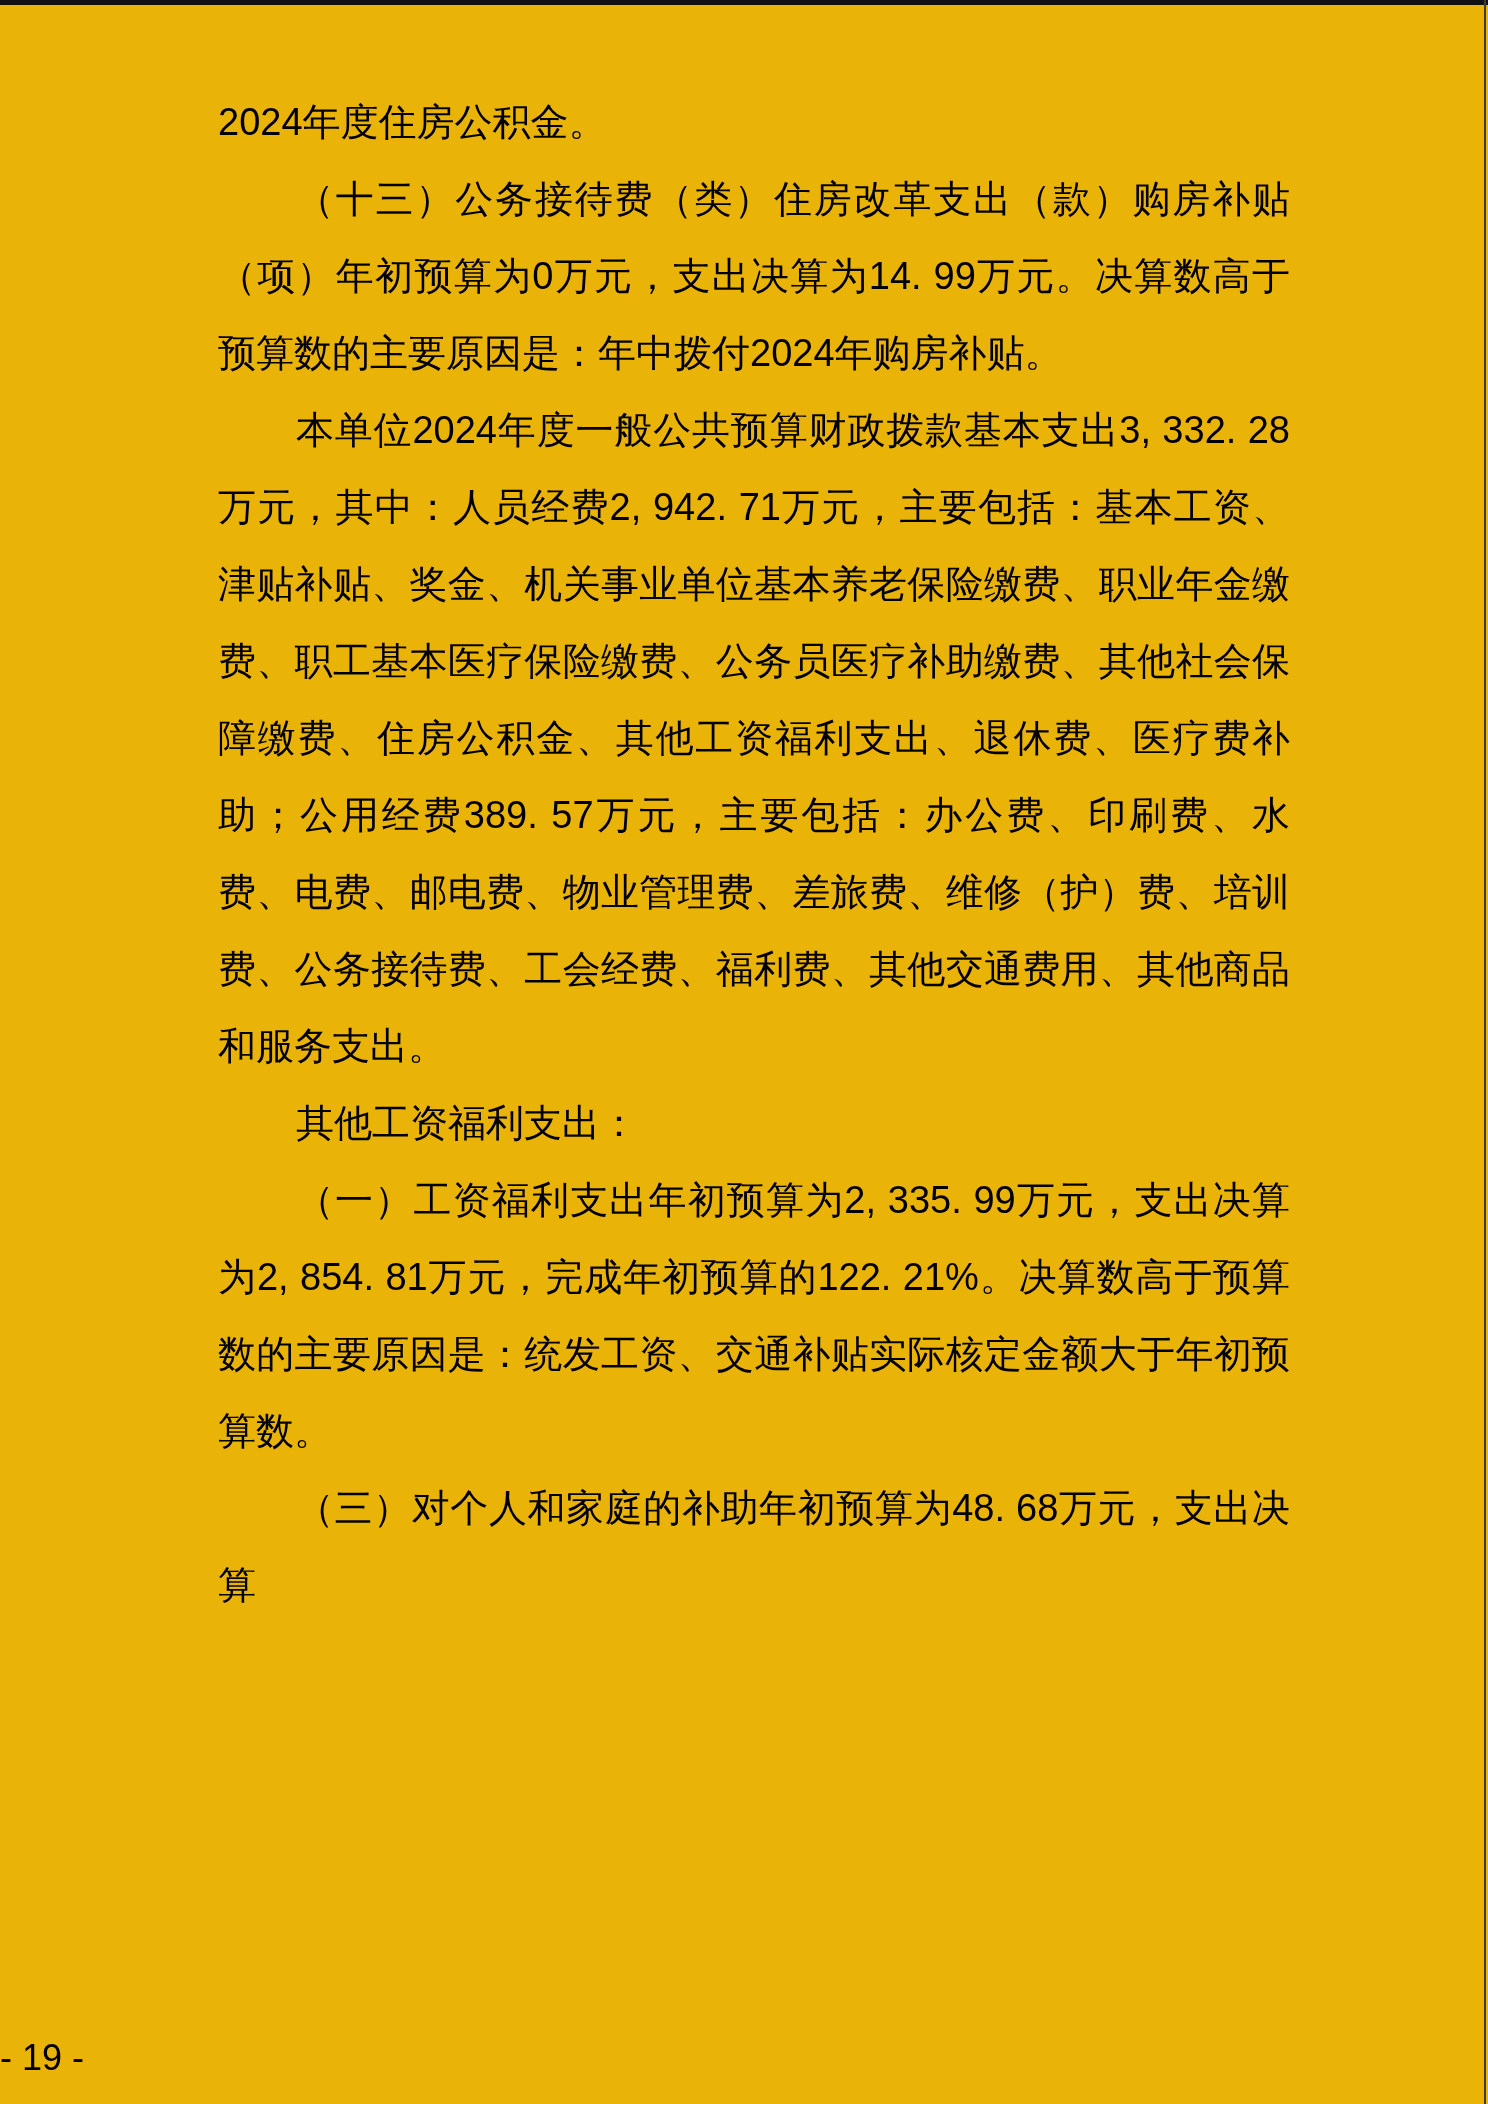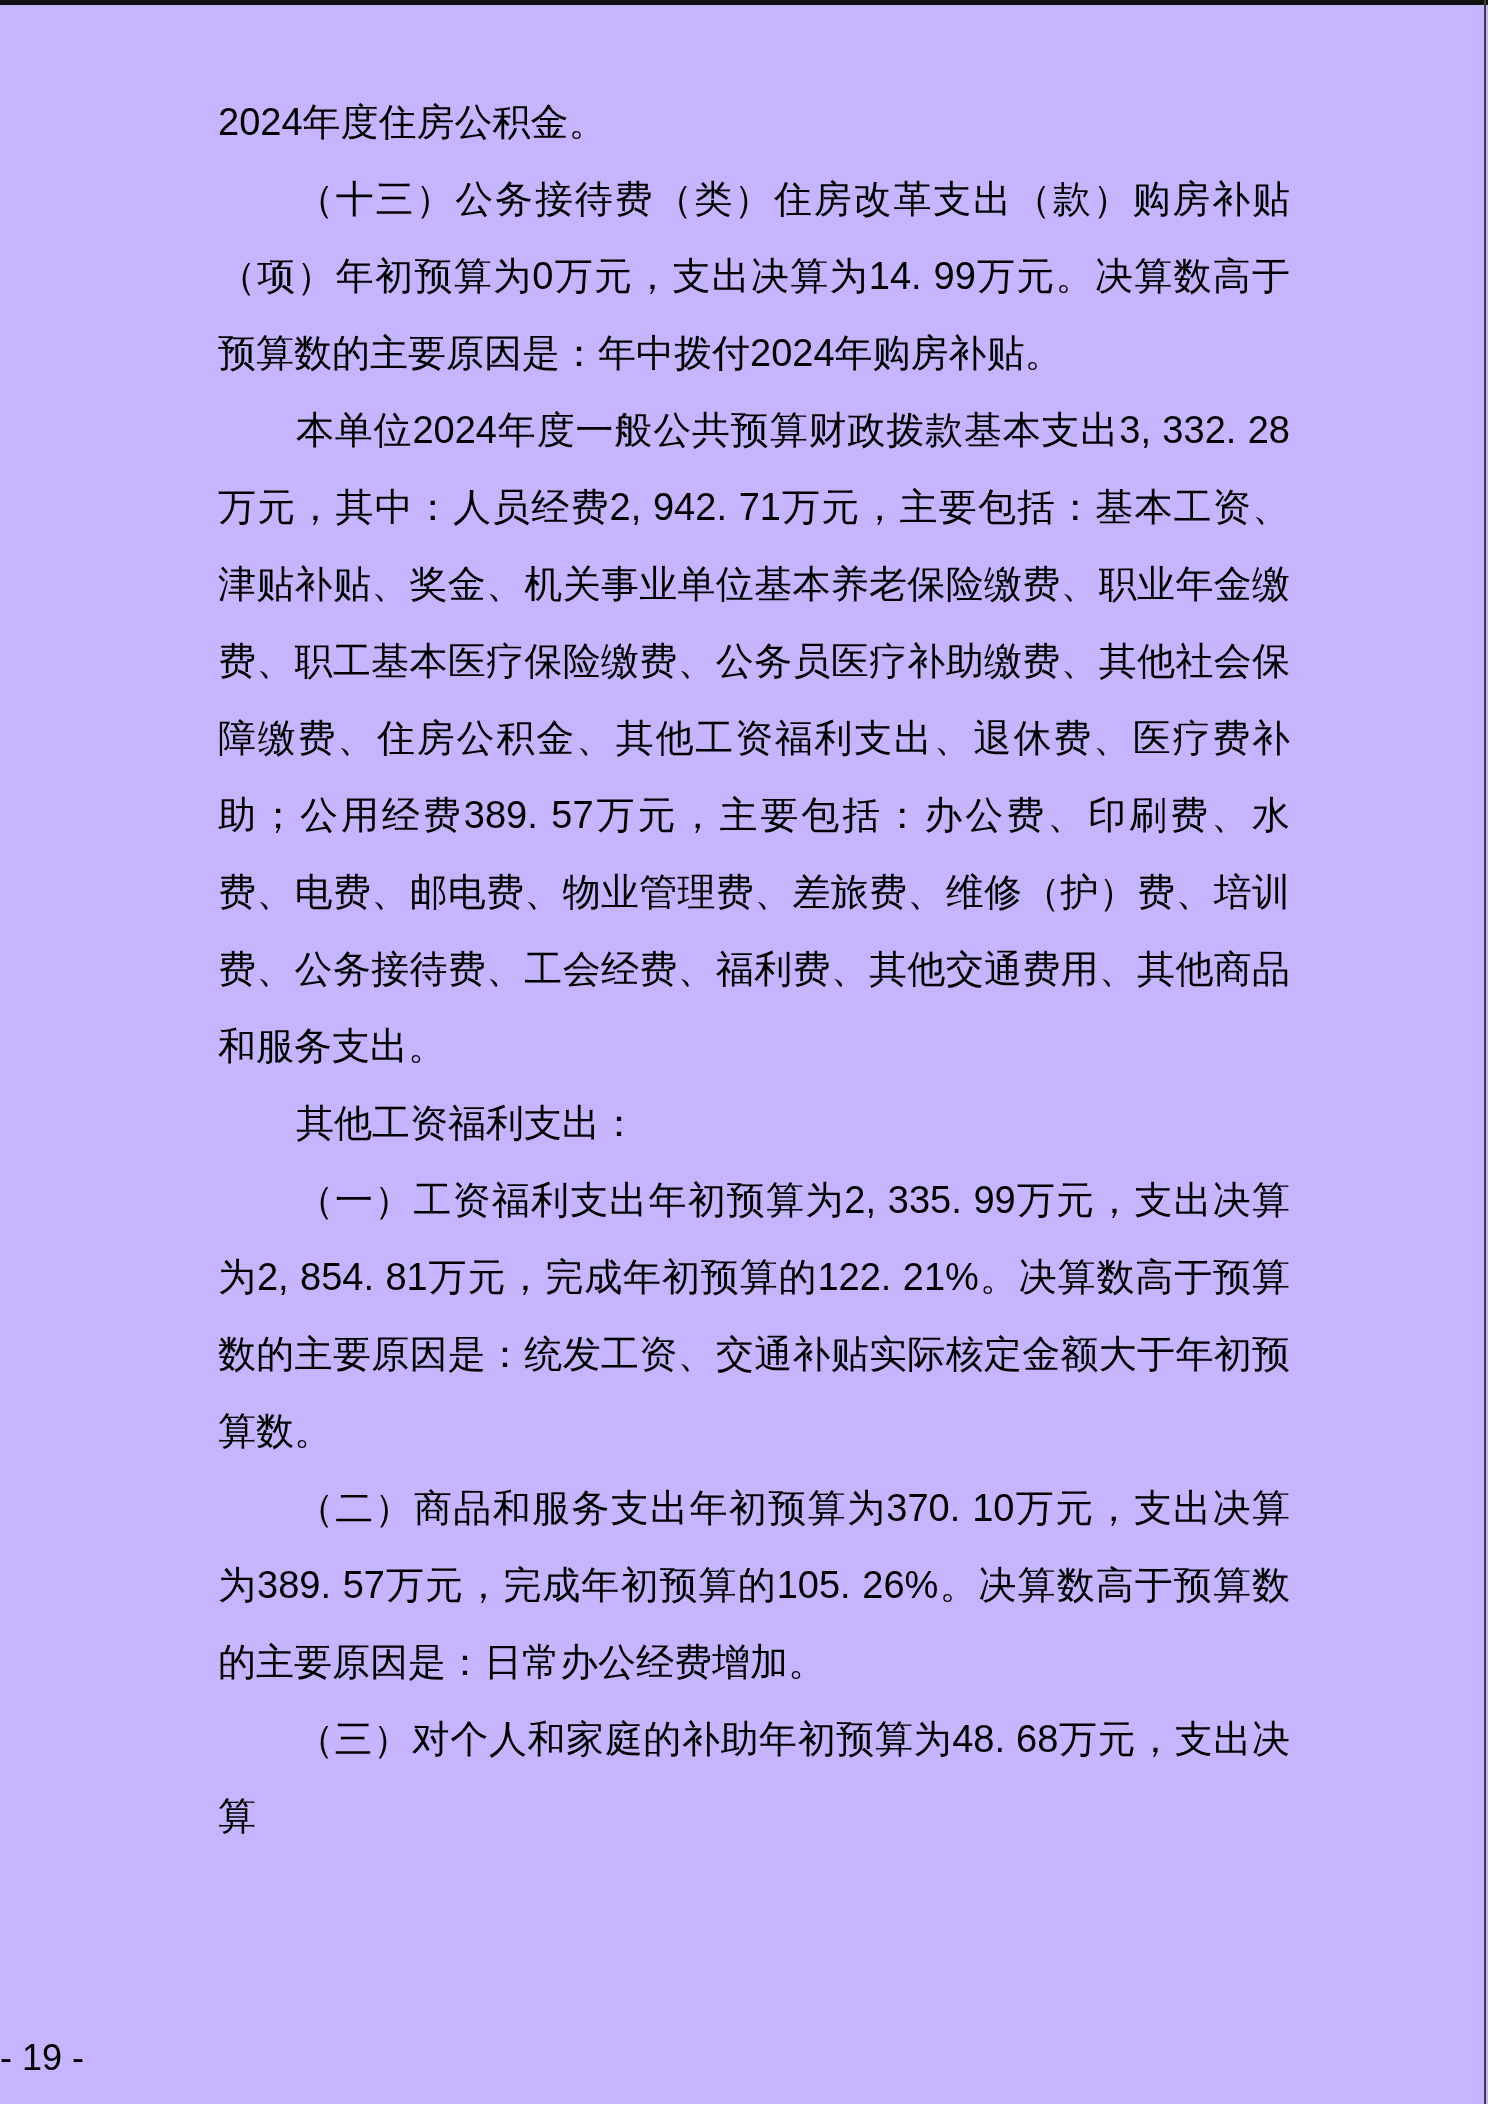--- a/index.html
+++ b/index.html
@@ -11,21 +11,21 @@
     width: 1488px;
     height: 2104px;
     position: relative;
     overflow: hidden;
     font-family: "Liberation Sans", "DejaVu Sans", sans-serif;
     color: #000000;
   }
   .page {
     position: absolute;
     inset: 0;
-    background: #c4b5fd;
+    background: #eab308;
   }
   .top-bar {
     position: absolute;
     top: 0;
     left: 0;
     width: 100%;
     height: 5px;
     background: #111111;
   }
   .right-line {
@@ -77,17 +77,16 @@
 
 <div class="page">
   <div class="top-bar"></div>
   <div class="right-line"></div>
   <main class="content">
       <p class="para no-indent">2024年度住房公积金。</p>
       <p class="para ">（十三）公务接待费（类）住房改革支出（款）购房补贴（项）年初预算为0万元，支出决算为14. 99万元。决算数高于预算数的主要原因是：年中拨付2024年购房补贴。</p>
       <p class="para ">本单位2024年度一般公共预算财政拨款基本支出3, 332. 28万元，其中：人员经费2, 942. 71万元，主要包括：基本工资、津贴补贴、奖金、机关事业单位基本养老保险缴费、职业年金缴费、职工基本医疗保险缴费、公务员医疗补助缴费、其他社会保障缴费、住房公积金、其他工资福利支出、退休费、医疗费补助；公用经费389. 57万元，主要包括：办公费、印刷费、水费、电费、邮电费、物业管理费、差旅费、维修（护）费、培训费、公务接待费、工会经费、福利费、其他交通费用、其他商品和服务支出。</p>
       <p class="para ">其他工资福利支出：</p>
       <p class="para ">（一）工资福利支出年初预算为2, 335. 99万元，支出决算为2, 854. 81万元，完成年初预算的122. 21%。决算数高于预算数的主要原因是：统发工资、交通补贴实际核定金额大于年初预算数。</p>
-      <p class="para ">（二）商品和服务支出年初预算为370. 10万元，支出决算为389. 57万元，完成年初预算的105. 26%。决算数高于预算数的主要原因是：日常办公经费增加。</p>
       <p class="para ">（三）对个人和家庭的补助年初预算为48. 68万元，支出决算</p>
     </main>
   <div class="footer">- 19 -</div>
 </div>
 
 </body></html>

